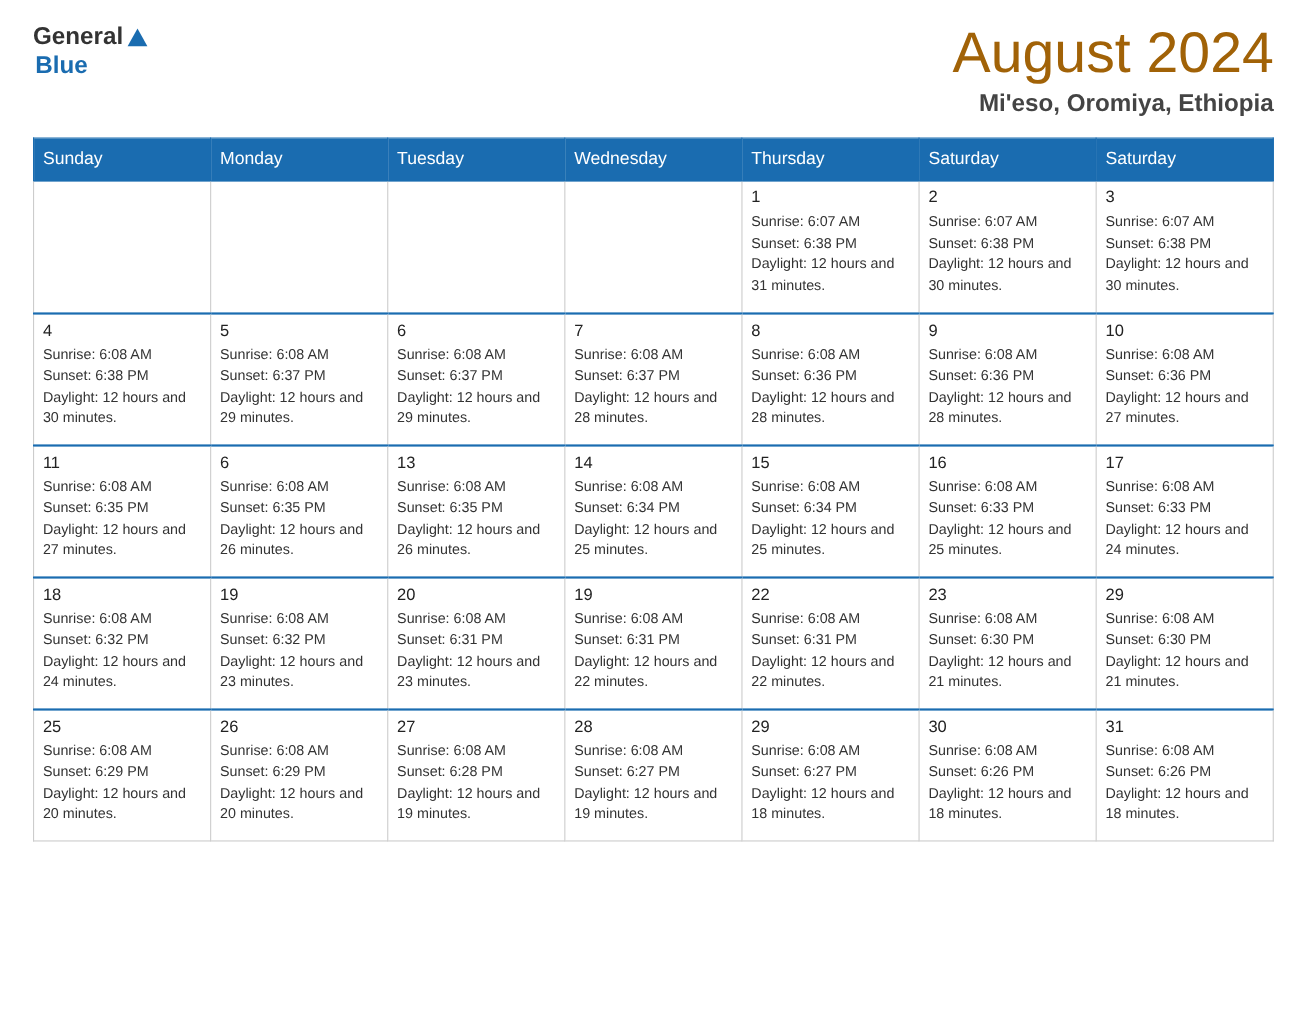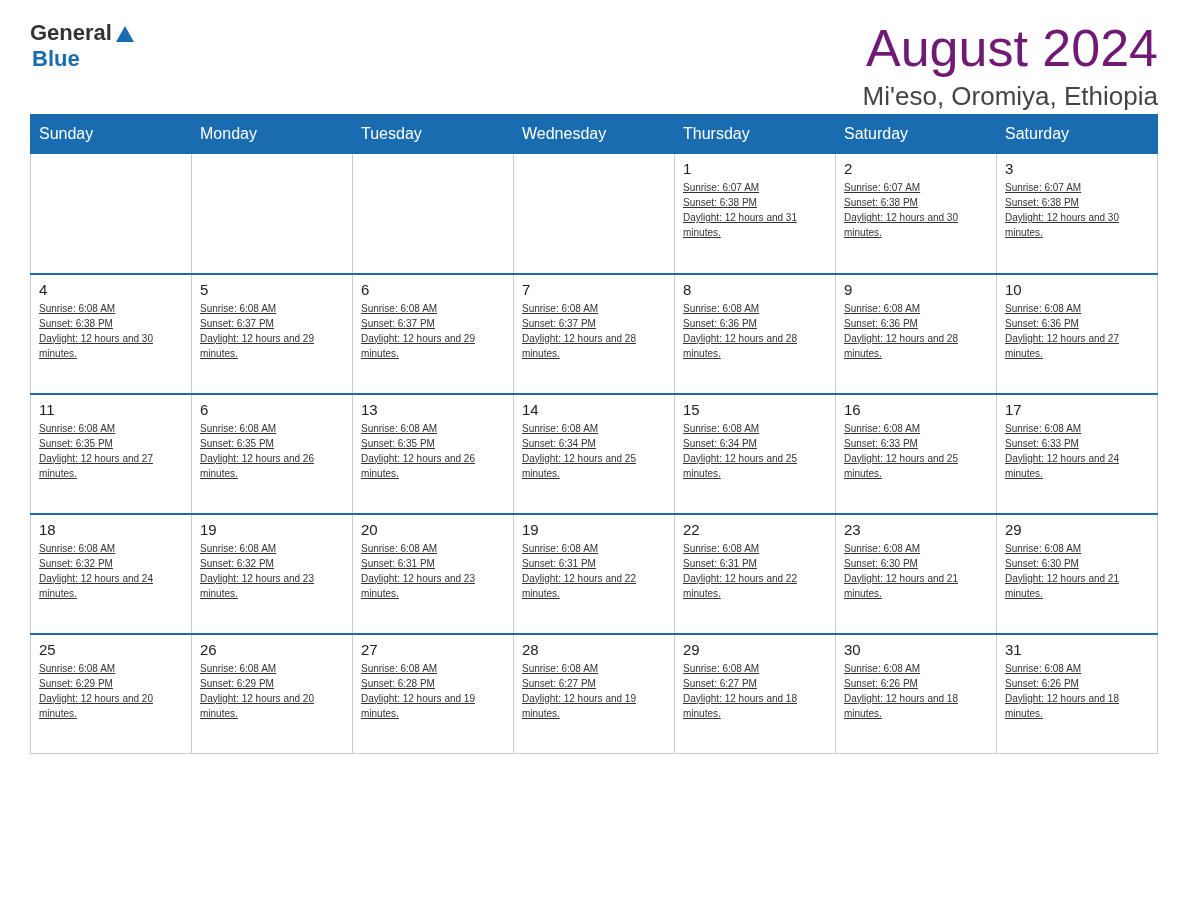--- a/index.html
+++ b/index.html
@@ -7,21 +7,21 @@
       font-family: Arial, Helvetica, sans-serif;
       background: #fff;
       padding: 20px 30px;
       width: 1188px;
       min-height: 918px;
     }
     .header {
       display: flex;
       justify-content: space-between;
       align-items: flex-start;
-      margin-bottom: 2px;
+      margin-bottom: 18px;
     }
     .logo-text-general {
       font-size: 22px;
       font-weight: bold;
       color: #333;
     }
     .logo-icon {
       width: 22px;
       height: 22px;
       margin-left: 2px;
@@ -40,29 +40,28 @@
       font-size: 22px;
       font-weight: bold;
       margin-left: 2px;
     }
     .title-block {
       text-align: right;
     }
     .calendar-title {
       font-size: 52px;
       font-weight: 300;
-      color: #701a75;
+      color: #a16207;
       line-height: 1.1;
     }
     .calendar-subtitle {
-      font-size: 26px;
+      font-size: 22px;
       color: #444;
-      font-weight: normal;
+      font-weight: bold;
       margin-top: 4px;
-      text-align: center;
     }
     .calendar {
       width: 100%;
       border-collapse: collapse;
       table-layout: fixed;
     }
     .calendar thead tr th {
       background-color: #1a6cb0;
       color: #fff;
       padding: 10px 8px;
@@ -81,24 +80,23 @@
       background: #fff;
     }
     .calendar tbody tr td .day-num {
       font-size: 15px;
       font-weight: normal;
       color: #222;
       display: block;
       margin-bottom: 3px;
     }
     .calendar tbody tr td .day-info {
-      font-size: 10px;
+      font-size: 13px;
       color: #333;
       line-height: 1.5;
-      text-decoration: underline;
     }
     .calendar tbody tr td.empty {
       background: #fff;
     }
     .calendar tbody tr:not(:last-child) td {
       border-bottom: 2px solid #1a6cb0;
     }
     .calendar tbody tr td:not(:last-child) {
       border-right: 1px solid #ccc;
     }

